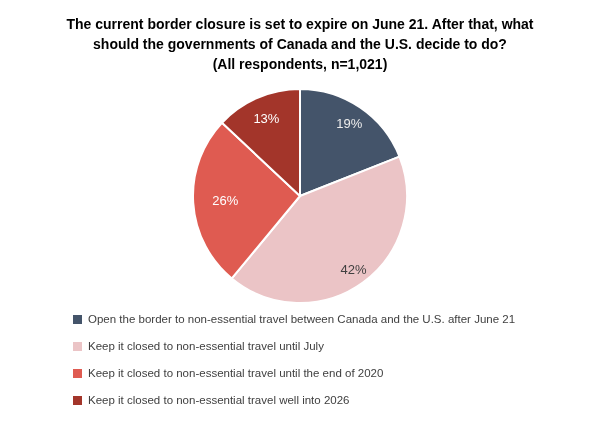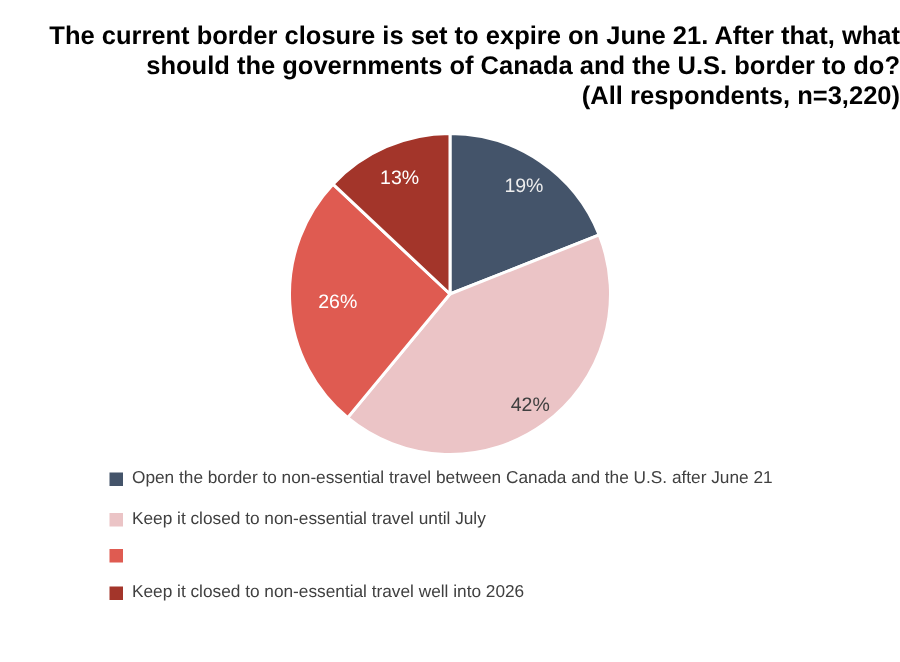--- a/index.html
+++ b/index.html
@@ -13,23 +13,23 @@
     width: 600px;
     height: 441px;
     background: #ffffff;
     overflow: hidden;
   }
   .chart-title {
     position: absolute;
     top: 14px;
     left: 0;
     width: 100%;
-    text-align: right;
+    text-align: center;
     font-weight: bold;
-    font-size: 17px;
+    font-size: 14px;
     line-height: 20px;
     color: #000000;
   }
   .pie-svg {
     position: absolute;
     top: 0;
     left: 0;
   }
   .pie-label {
     font-size: 13px;
@@ -59,22 +59,22 @@
     flex: 0 0 auto;
   }
 </style>
 </head>
 <body>
 
 <div class="canvas">
 
   <div class="chart-title">
     <div>The current border closure is set to expire on June 21. After that, what</div>
-    <div>should the governments of Canada and the U.S. border to do?</div>
-    <div>(All respondents, n=3,220)</div>
+    <div>should the governments of Canada and the U.S. decide to do?</div>
+    <div>(All respondents, n=1,021)</div>
   </div>
 
   <svg class="pie-svg" width="600" height="441" viewBox="0 0 600 441">
       <path d="M300,196 L300.00,89.00 A107,107 0 0 1 399.49,156.61 Z" fill="#44546A" stroke="#ffffff" stroke-width="2" stroke-linejoin="round"></path>
       <text x="349.3" y="123.4" text-anchor="middle" dominant-baseline="central" fill="#EDEDED" class="pie-label">19%</text>
       <path d="M300,196 L399.49,156.61 A107,107 0 0 1 231.80,278.44 Z" fill="#EBC4C6" stroke="#ffffff" stroke-width="2" stroke-linejoin="round"></path>
       <text x="353.5" y="269.6" text-anchor="middle" dominant-baseline="central" fill="#404040" class="pie-label">42%</text>
       <path d="M300,196 L231.80,278.44 A107,107 0 0 1 222.00,122.75 Z" fill="#DF5B51" stroke="#ffffff" stroke-width="2" stroke-linejoin="round"></path>
       <text x="225.2" y="200.7" text-anchor="middle" dominant-baseline="central" fill="#FFFFFF" class="pie-label">26%</text>
       <path d="M300,196 L222.00,122.75 A107,107 0 0 1 300.00,89.00 Z" fill="#A3352A" stroke="#ffffff" stroke-width="2" stroke-linejoin="round"></path>
@@ -85,20 +85,21 @@
     <div class="legend-item">
       <span class="swatch" style="background: rgb(68, 84, 106);"></span>
       <span>Open the border to non-essential travel between Canada and the U.S. after June 21</span>
     </div>
     <div class="legend-item">
       <span class="swatch" style="background: rgb(235, 196, 198);"></span>
       <span>Keep it closed to non-essential travel until July</span>
     </div>
     <div class="legend-item">
       <span class="swatch" style="background: rgb(223, 91, 81);"></span>
+      <span>Keep it closed to non-essential travel until the end of 2020</span>
     </div>
     <div class="legend-item">
       <span class="swatch" style="background: rgb(163, 53, 42);"></span>
       <span>Keep it closed to non-essential travel well into 2026</span>
     </div>
   </div>
 
 </div>
 
 </body></html>

